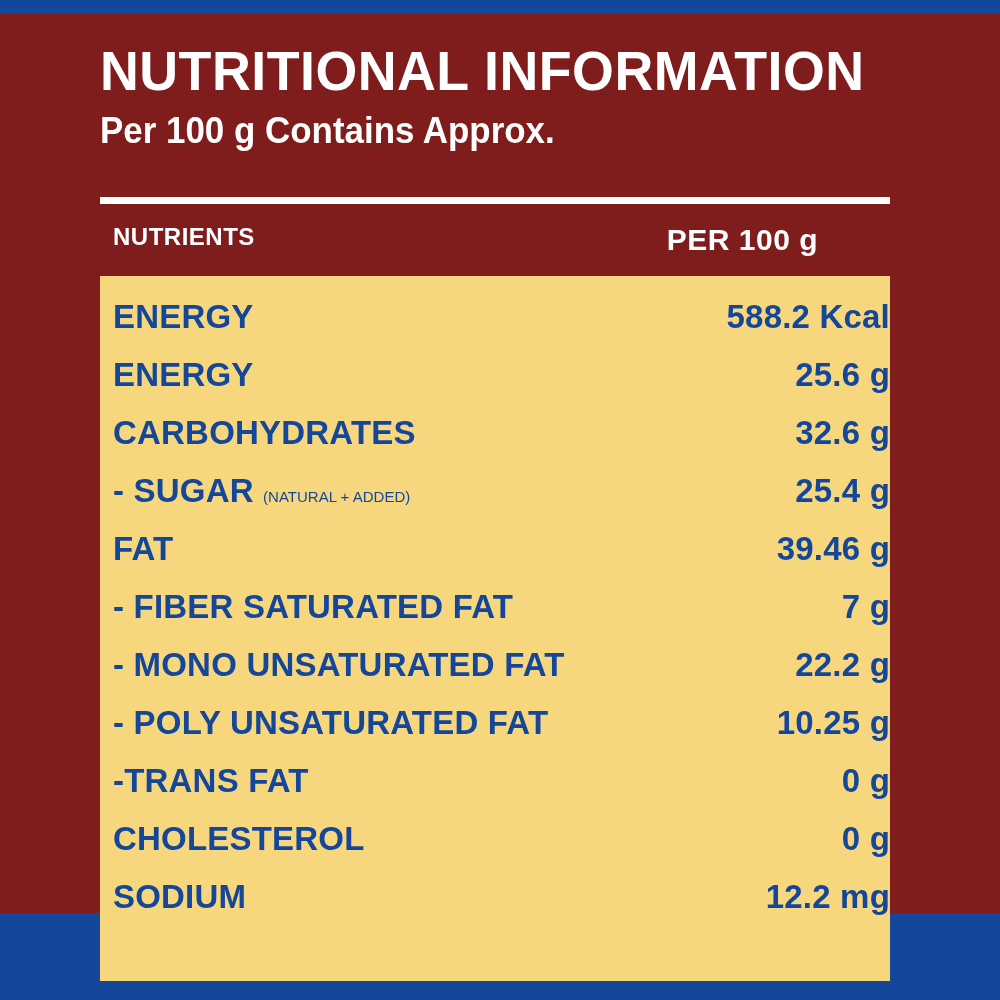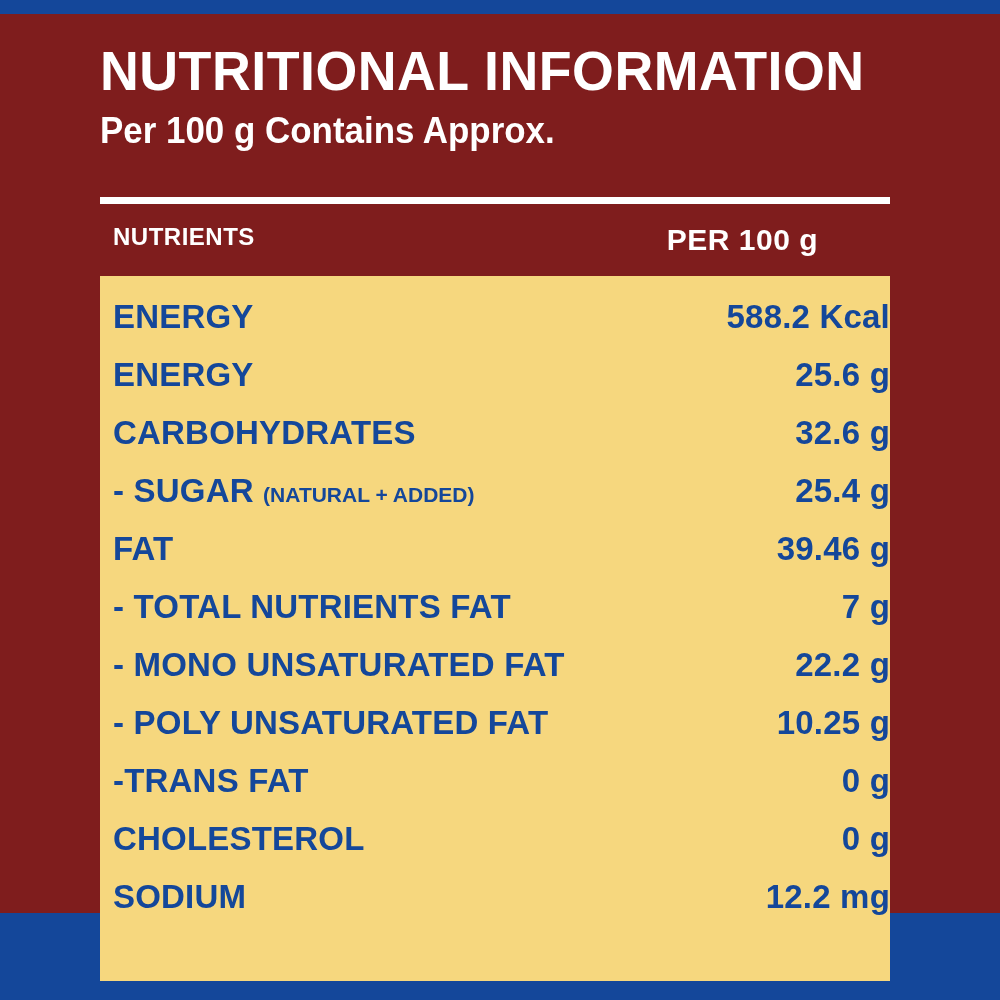--- a/index.html
+++ b/index.html
@@ -100,22 +100,22 @@
     position: absolute;
     left: 13px;
     top: 0;
     color: #14479a;
     font-size: 33px;
     font-weight: bold;
     letter-spacing: 0.2px;
     white-space: nowrap;
   }
   .row .label .note {
-    font-size: 21px;
-    font-weight: bold;
+    font-size: 15px;
+    font-weight: normal;
     letter-spacing: 0px;
   }
   .row .value {
     position: absolute;
     right: 0px;
     top: 0;
     width: 420px;
     text-align: right;
     color: #14479a;
     font-size: 33px;
@@ -156,21 +156,21 @@
       </div>
       <div class="row">
         <div class="label">- SUGAR <span class="note">(NATURAL + ADDED)</span></div>
         <div class="value">25.4 g</div>
       </div>
       <div class="row">
         <div class="label">FAT</div>
         <div class="value">39.46 g</div>
       </div>
       <div class="row">
-        <div class="label">- TOTAL NUTRIENTS FAT</div>
+        <div class="label">- FIBER SATURATED FAT</div>
         <div class="value">7 g</div>
       </div>
       <div class="row">
         <div class="label">- MONO UNSATURATED FAT</div>
         <div class="value">22.2 g</div>
       </div>
       <div class="row">
         <div class="label">- POLY UNSATURATED FAT</div>
         <div class="value">10.25 g</div>
       </div>

